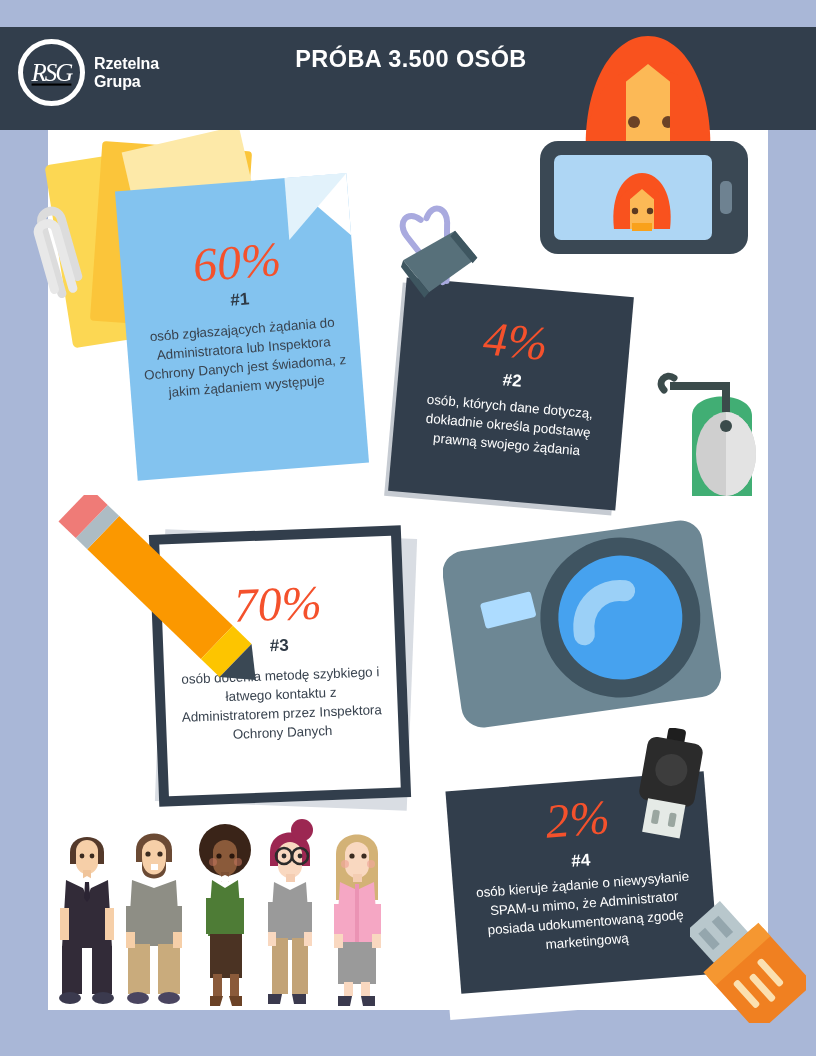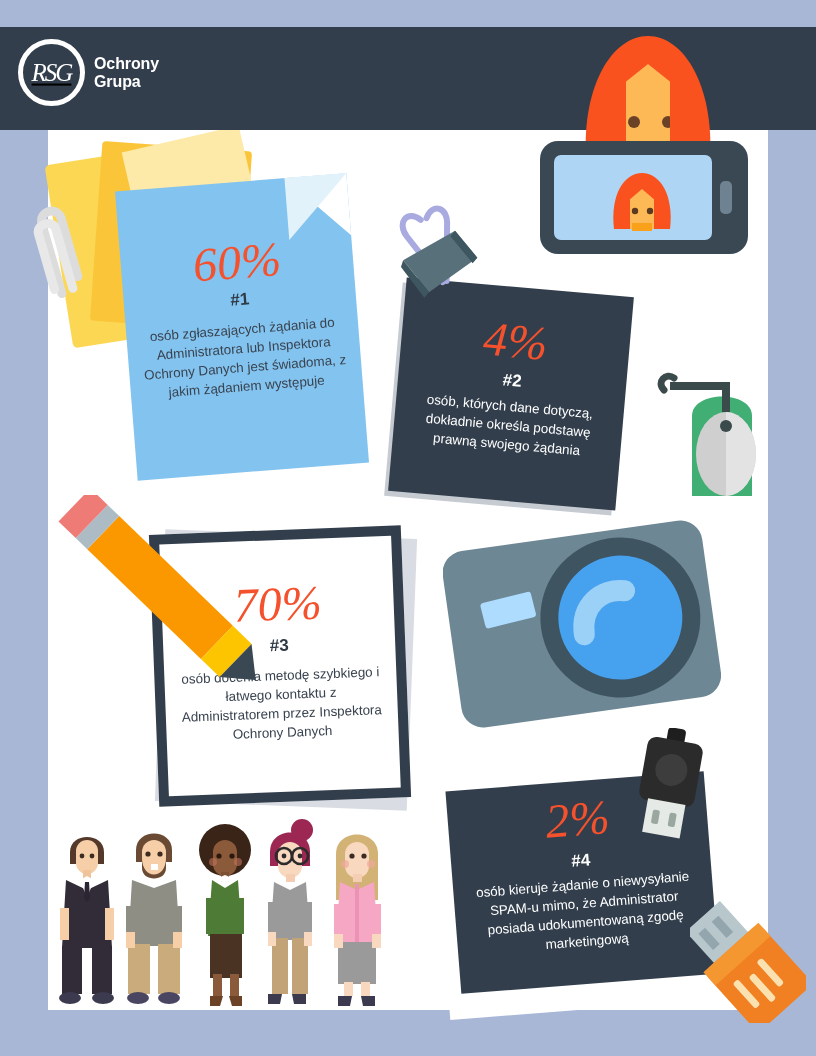--- a/index.html
+++ b/index.html
@@ -271,25 +271,26 @@
 <div id="poster">
 
   <div class="canvas"></div>
 
   <div class="header">
     <div class="logo-wrap">
       <div class="logo-circle">
         <span class="logo-mono">RSG</span>
       </div>
       <div class="logo-text">
-        <div>Ochrony</div>
+        <div>Rzetelna</div>
         <div>Grupa</div>
       </div>
     </div>
     <div class="title-block">
+      <div>PRÓBA 3.500 OSÓB</div>
     </div>
   </div>
 
   <svg class="art woman" viewBox="0 0 184 130">
     <path d="M30 130 C26 58 56 8 92 8 C128 8 158 58 154 130 Z" fill="#f9521e"></path>
     <path d="M62 60 L92 36 L122 60 L122 130 L62 130 Z" fill="#fcb956"></path>
     <circle cx="78" cy="94" r="6" fill="#6b4226"></circle>
     <circle cx="112" cy="94" r="6" fill="#6b4226"></circle>
     <path d="M30 128 C30 80 48 50 70 44 L70 128 Z" fill="#f9521e"></path>
     <path d="M154 128 C154 80 136 50 114 44 L114 128 Z" fill="#f9521e"></path>

